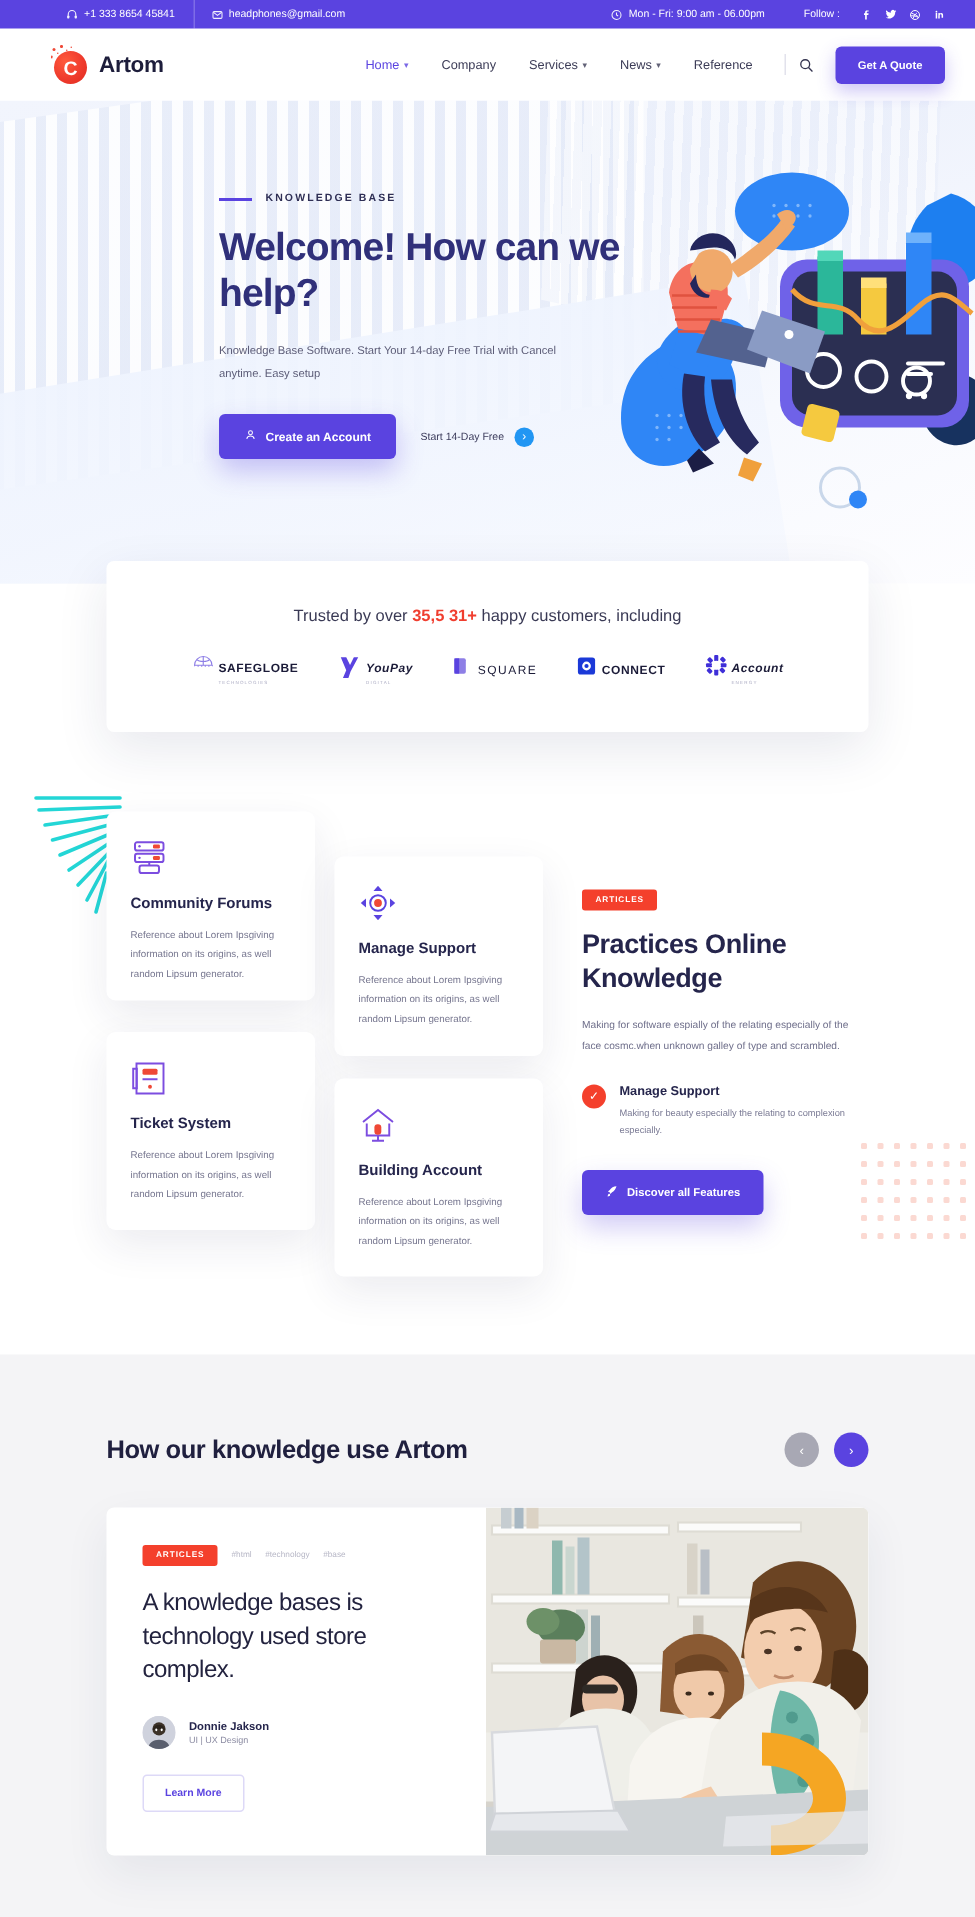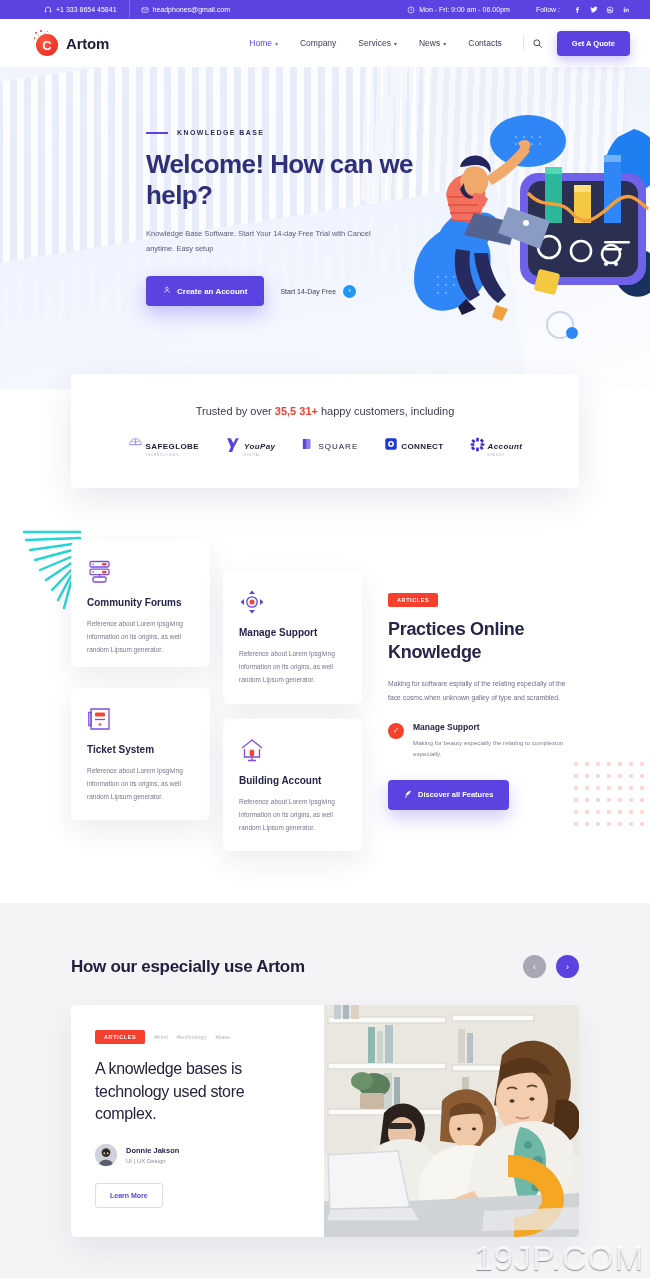--- a/index.html
+++ b/index.html
@@ -302,21 +302,21 @@
       </div>
       <div class="nav-item">
         <span>Services</span>
         <span class="caret">▾</span>
       </div>
       <div class="nav-item">
         <span>News</span>
         <span class="caret">▾</span>
       </div>
       <div class="nav-item">
-        <span>Contacts</span>
+        <span>Reference</span>
       </div>
       <div class="nav-sep"></div>
       <div class="search-btn">
         <svg viewBox="0 0 16 16" width="11" height="11" fill="none" stroke="#33334f" stroke-width="1.3">
           <circle cx="7" cy="7" r="4.3"></circle>
             <path d="M10.2 10.2 14 14"></path>
         </svg>
       </div>
       <button class="quote-btn">Get A Quote</button>
     </div>
@@ -633,21 +633,21 @@
         <svg viewBox="0 0 16 16" width="8" height="8" fill="#fff">
             <path d="M14 1.5c-4 0-7 2-9 5L2.5 8.8l2.4.9.9 2.4 2.3-2.4c3-2 5-5 5.9-8.2zM3.2 12.2c-.8.8-1 3-1 3s2.2-.2 3-1c.5-.5.5-1.4 0-2s-1.5-.5-2 0z"></path>
           </svg>
       </span>
       <span>Discover all Features</span>
     </button>
   </div>
 
   <div class="customers">
     <div class="cust-head">
-      <h2>How our especially use Artom</h2>
+      <h2>How our knowledge use Artom</h2>
       <div class="arrows">
         <button class="arr prev">
           <span>‹</span>
         </button>
         <button class="arr next">
           <span>›</span>
         </button>
       </div>
     </div>
   </div>
@@ -748,14 +748,13 @@
         <g>
           <path d="M4 150 L74 146 L86 204 L6 206 Z" fill="#f4f5f7" stroke="#d8dade" stroke-width="1.6"></path>
           <path d="M6 204 L88 202 L96 216 L2 216 Z" fill="#e6e8ec" stroke="#d0d3d8" stroke-width="1.4"></path>
         </g>
         <path d="M184 150c34 0 56 22 56 44s-22 38-50 38v-20c16 0 28-8 28-18s-12-22-34-22z" fill="#f5a623"></path>
         <path d="M160 206 L255 202 L255 224 L158 226 Z" fill="#e8eaed" opacity=".75"></path>
       </svg>
     </div>
   </div>
 
-  <div class="watermark">19JP.COM</div>
 </div>
 
 </body></html>

